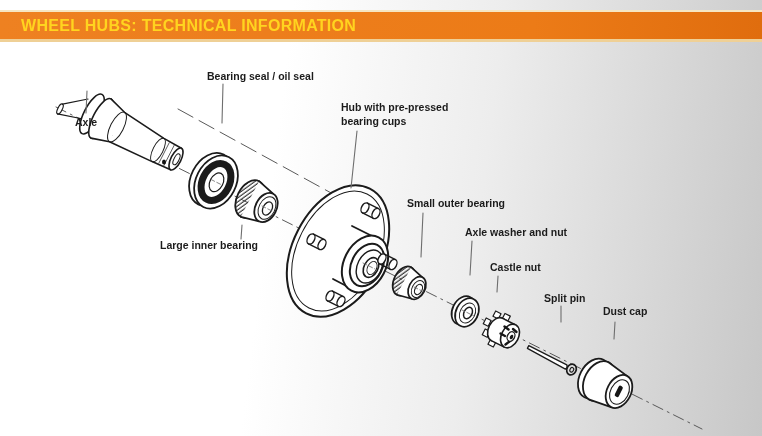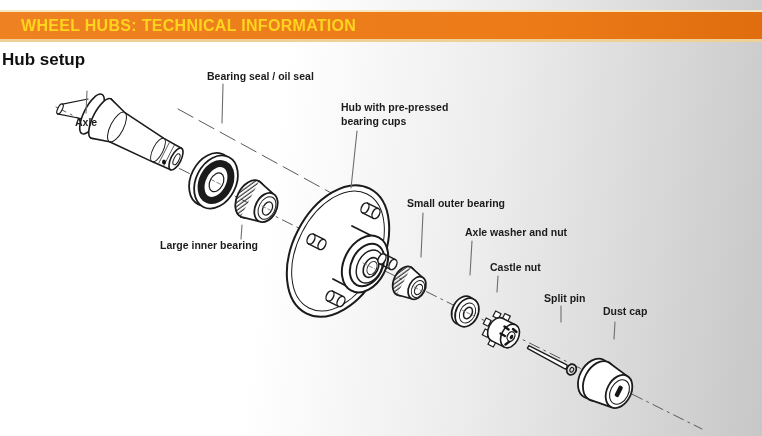--- a/index.html
+++ b/index.html
@@ -26,21 +26,20 @@
 </style>
 </head>
 <body>
 
 <div class="page">
 
   <div class="header-bar">
     <span class="header-title">WHEEL HUBS: TECHNICAL INFORMATION</span>
   </div>
 
-  <div class="subtitle">Hub setup</div>
 
   <svg class="diagram" width="762" height="436" viewBox="0 0 762 436" stroke-linecap="round" stroke-linejoin="round">
 
     <defs>
       <pattern id="rollerHatch" width="3.2" height="3.2" patternUnits="userSpaceOnUse" patternTransform="rotate(27)">
         <line x1="1" y1="-1" x2="1" y2="4.2" stroke="#2b2b2b" stroke-width="1.1"></line>
       </pattern>
     </defs>
 
     <line x1="56" y1="107" x2="702" y2="429" stroke="#5a5a5a" stroke-width="1" stroke-dasharray="11 5 2 5"></line>

